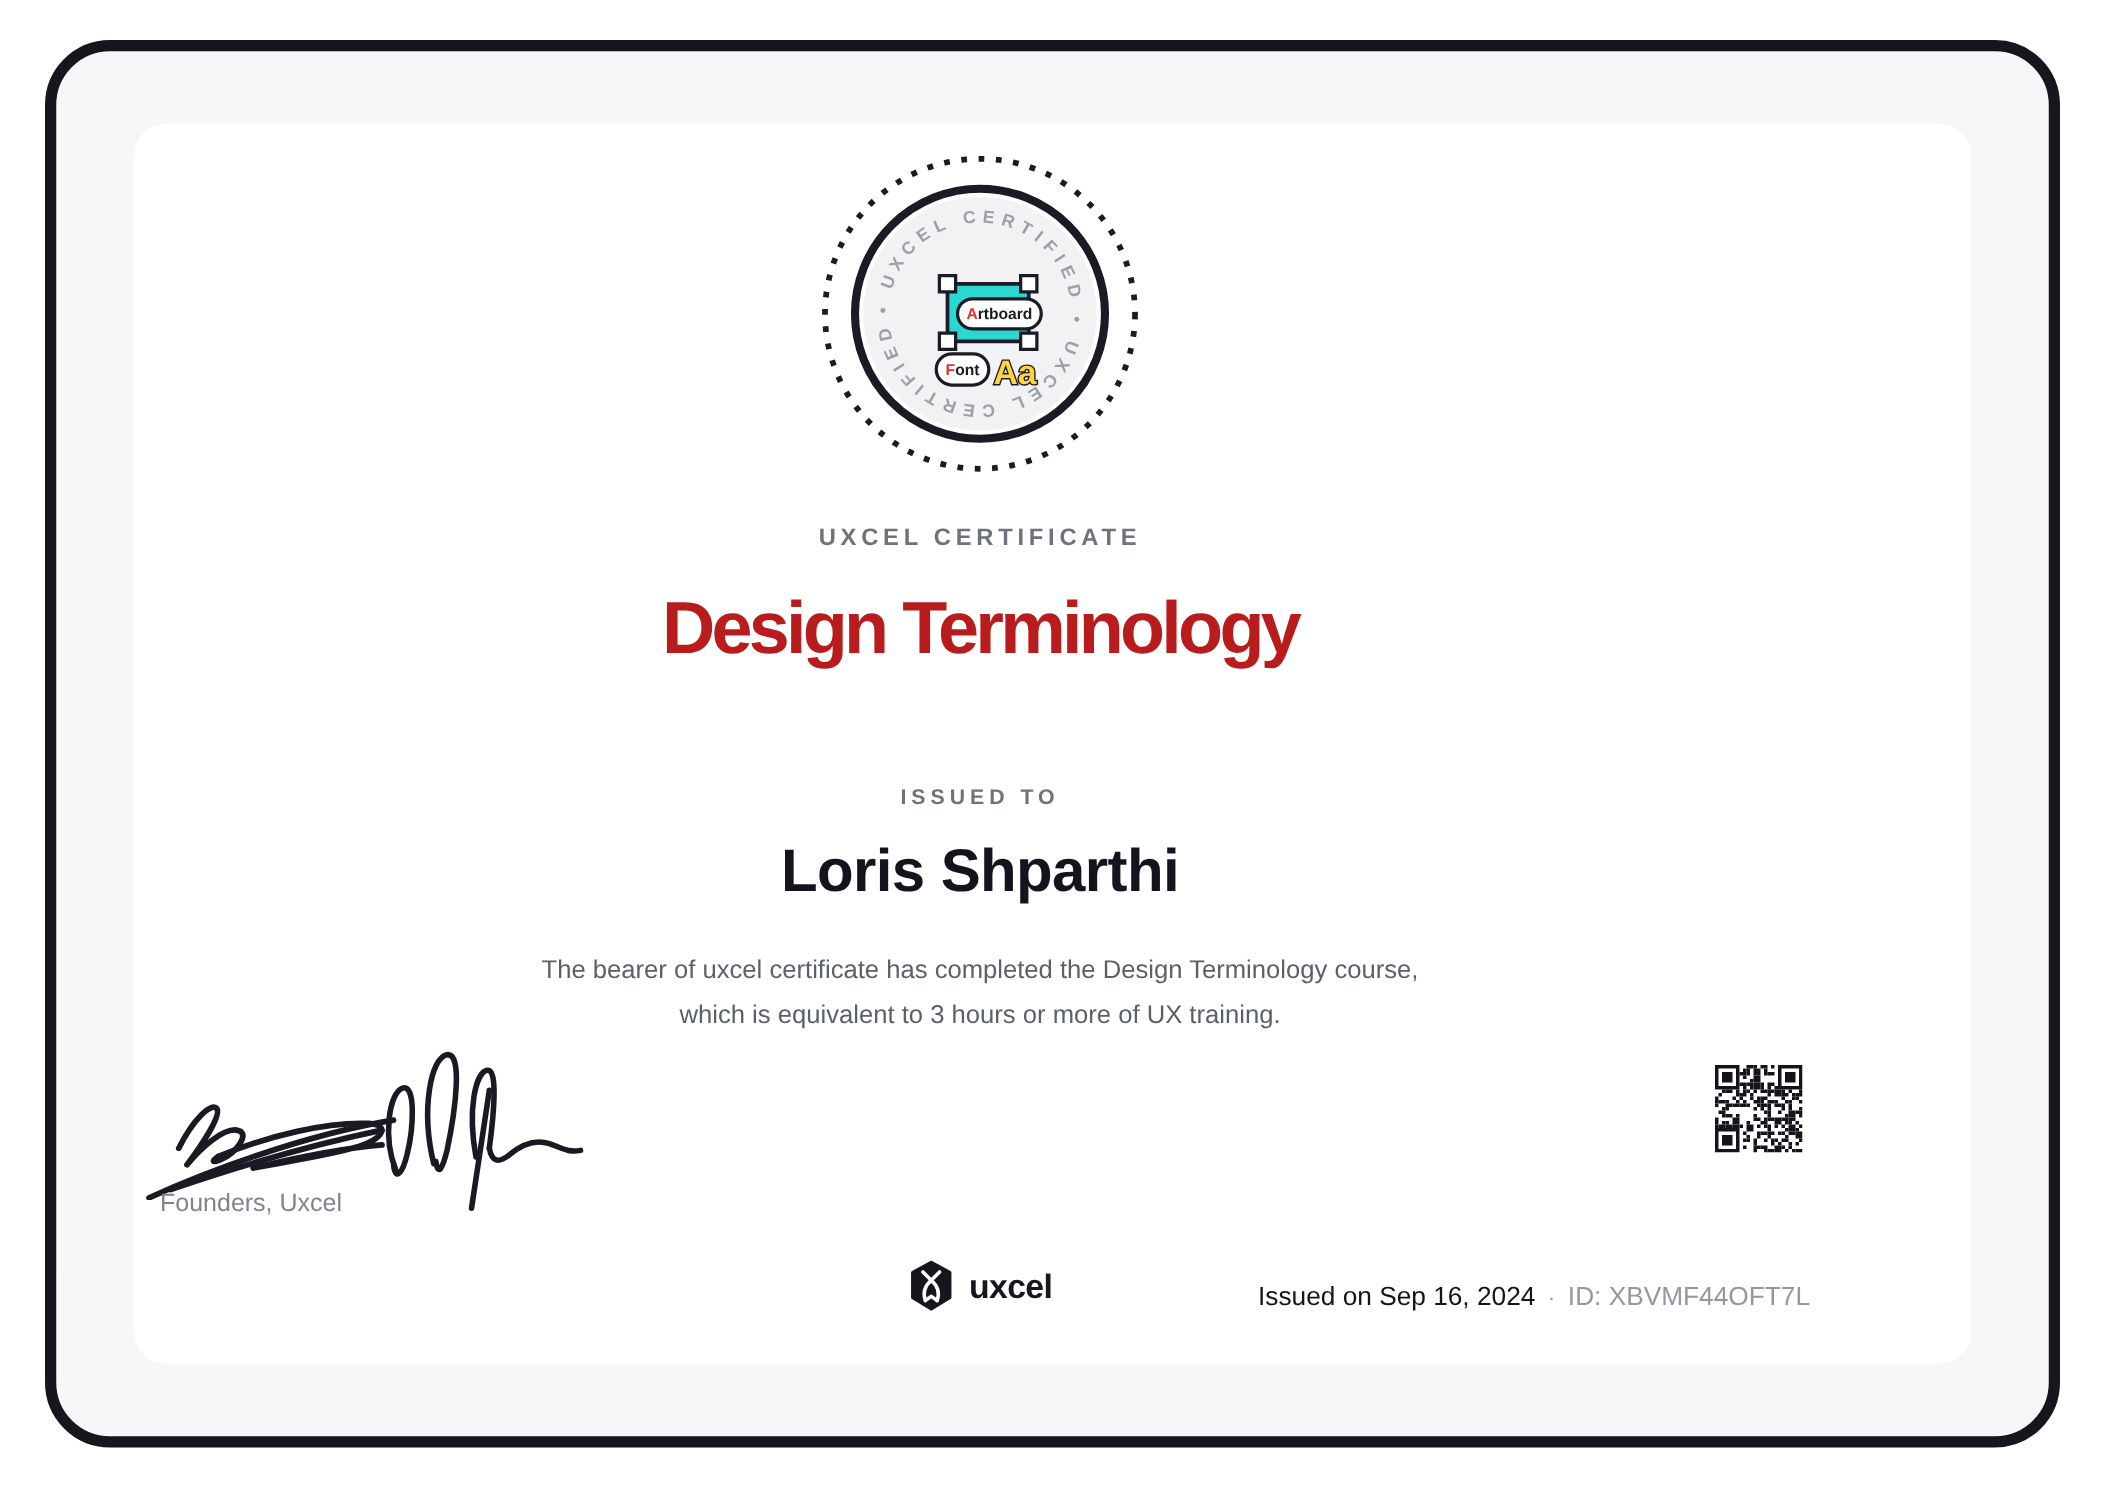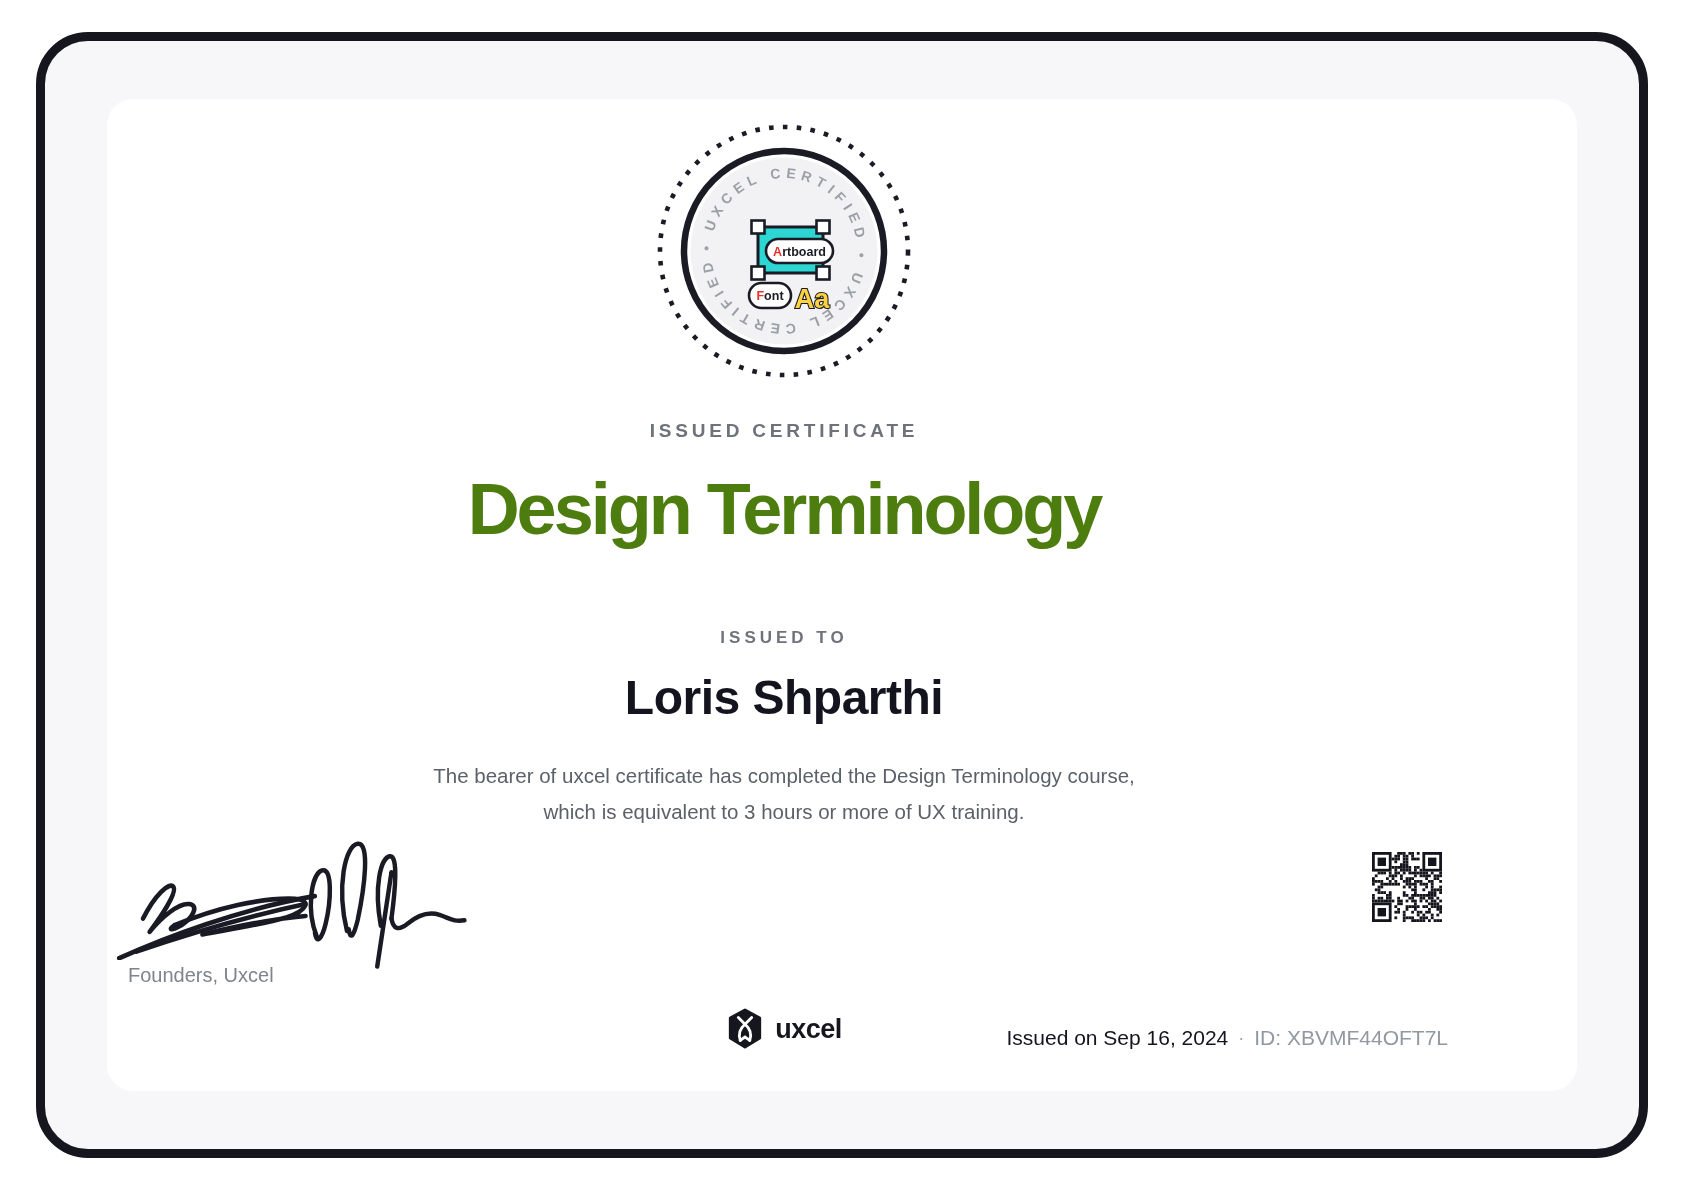--- a/index.html
+++ b/index.html
@@ -5,28 +5,28 @@
   html,body{margin:0;padding:0;background:#ffffff;}
   .page{position:relative;width:1684px;height:1190px;background:#ffffff;overflow:hidden;
         font-family:"Liberation Sans",sans-serif;}
   .frame{position:absolute;left:36px;top:32px;right:36px;bottom:32px;
          border:9px solid #16161e;border-radius:52px;background:#f7f7f9;}
   .card{position:absolute;left:62px;top:58px;right:62px;bottom:58px;
         background:#ffffff;border-radius:26px;}
   .abs{position:absolute;}
   .content-col{position:absolute;left:82px;width:1404px;text-align:center;}
   .kicker{top:420px;font-size:19px;font-weight:700;letter-spacing:3.8px;color:#6e737b;}
-  .title{top:468px;font-size:72px;font-weight:700;letter-spacing:-3px;color:#4d7c0f;}
+  .title{top:468px;font-size:59px;font-weight:700;letter-spacing:-3px;color:#b91c1c;}
   .issued-to{top:628px;font-size:17px;font-weight:700;letter-spacing:4px;color:#6e737b;}
   .recipient{top:670px;font-size:48px;font-weight:700;letter-spacing:-0.5px;color:#14141f;}
   .description{top:758px;font-size:20.5px;line-height:36px;color:#5b6169;}
   .badge-wrap{left:652px;top:119px;width:264px;height:264px;}
   .sig1{left:110px;top:860px;width:218px;height:100px;}
   .sig2{left:290px;top:830px;width:178px;height:145px;}
-  .founders{left:128px;top:952px;font-size:20px;color:#7e848d;margin-top:12px;}
+  .founders{left:128px;top:952px;font-size:20px;color:#7e848d;}
   .brand-row{top:1008px;display:flex;align-items:center;justify-content:center;gap:11px;text-align:right;}
   .brand-word{font-size:27px;font-weight:700;letter-spacing:-0.5px;color:#16161e;}
   .issue-line{top:1026px;right:236px;position:absolute;display:flex;align-items:center;gap:10px;
               font-size:21px;white-space:nowrap;}
   .issue-date{color:#14141f;}
   .issue-sep{color:#9aa0a8;font-size:18px;}
   .issue-id{color:#9298a1;}
   .qr{position:absolute;top:852px;right:242px;width:70px;height:70px;}
   svg text{font-family:"Liberation Sans",sans-serif;}
 </style>
@@ -67,21 +67,21 @@
         </text>
         <rect x="-35" y="32" width="42" height="25" rx="12.5" fill="#ffffff" stroke="#1b1b25" stroke-width="2.6"></rect>
         <text x="-14" y="49" text-anchor="middle" font-size="12.5" font-weight="700">
           <tspan fill="#e8312a">F</tspan><tspan fill="#1b1b25">ont</tspan>
         </text>
         <text x="28" y="56.5" text-anchor="middle" font-size="27" font-weight="700" fill="#ffd23f" stroke="#1b1b25" stroke-width="2.2" paint-order="stroke">Aa</text>
       </g>
     </svg>
   </div>
 
-  <div class="content-col kicker">ISSUED CERTIFICATE</div>
+  <div class="content-col kicker">UXCEL CERTIFICATE</div>
   <div class="content-col title">Design Terminology</div>
   <div class="content-col issued-to">ISSUED TO</div>
   <div class="content-col recipient">Loris Shparthi</div>
   <div class="content-col description">
     <div>The bearer of uxcel certificate has completed the Design Terminology course,</div>
     <div>which is equivalent to 3 hours or more of UX training.</div>
   </div>
 
   <div class="abs sig1">
     <svg width="218" height="100" viewBox="0 0 330 150" fill="none" stroke="#1a1a24" stroke-width="7" stroke-linecap="round" stroke-linejoin="round">

